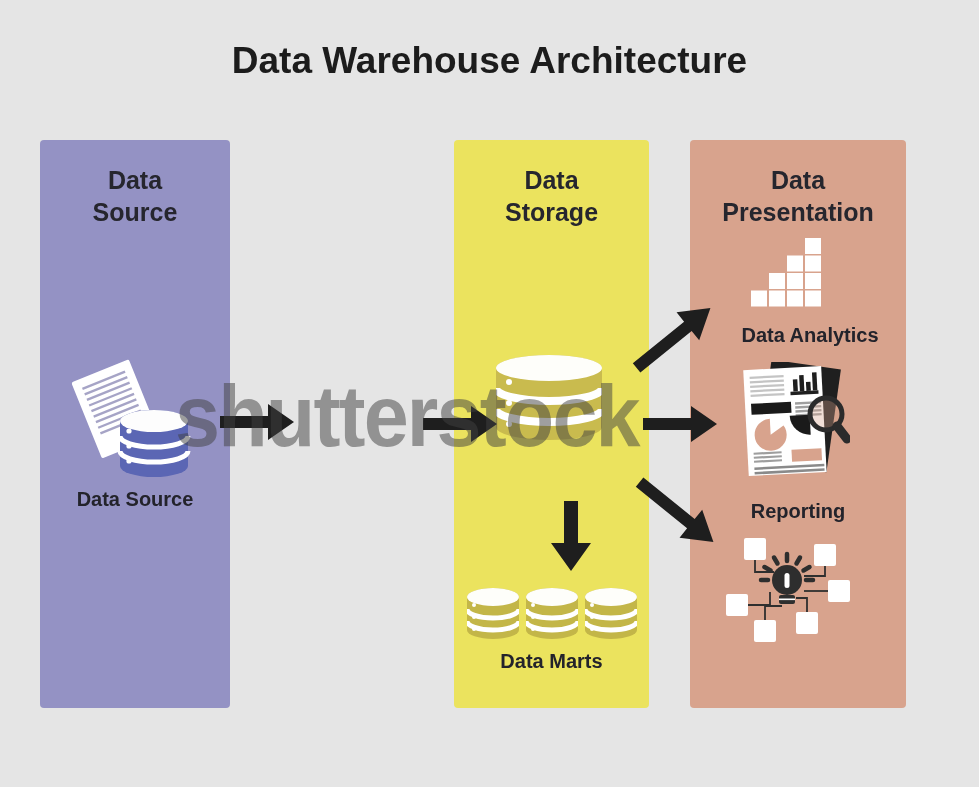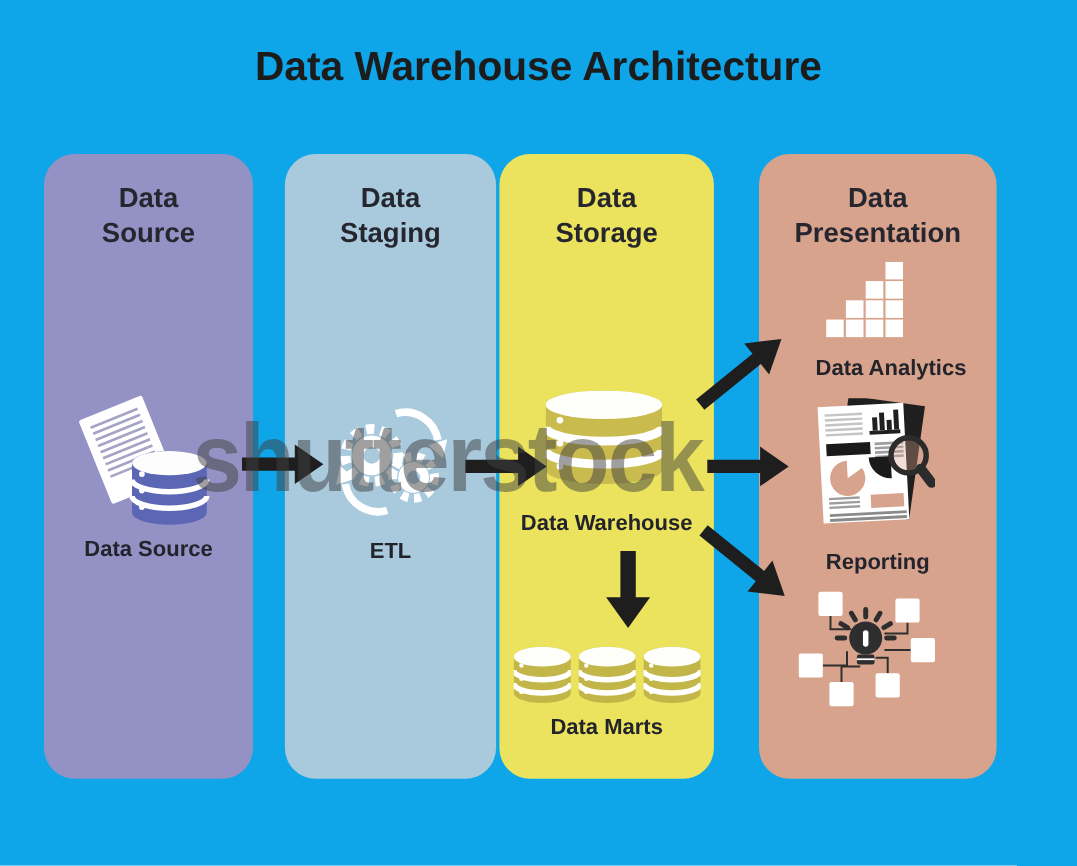--- a/index.html
+++ b/index.html
@@ -1,24 +1,24 @@
 <!DOCTYPE html>
 <html><head>
 <meta charset="utf-8">
 <style>
   html,body{margin:0;padding:0;background:#fff;}
   .stage{
-    position:relative;width:979px;height:787px;background:#0ea5e9;overflow:hidden;
+    position:relative;width:979px;height:787px;background:#e5e5e5;overflow:hidden;
     font-family:"Liberation Sans","DejaVu Sans",sans-serif;
   }
   .title{
     position:absolute;top:40px;left:0;width:100%;text-align:center;
     font-size:37px;font-weight:600;color:#1c1c1c;
   }
-  .col{position:absolute;top:140px;height:568px;border-radius:28px;}
+  .col{position:absolute;top:140px;height:568px;border-radius:4px;}
   .col-source{left:40px;width:190px;background:#9492c4;}
   .col-staging{left:259px;width:192px;background:#a9c9dd;}
   .col-storage{left:454px;width:195px;background:#ebe35e;}
   .col-presentation{left:690px;width:216px;background:#d8a38d;}
   .col-header{
     position:absolute;top:24px;left:0;right:0;text-align:center;
     font-size:25px;font-weight:600;line-height:1.28;color:#26262e;
     word-spacing:9999px; 
   }
   .item-label{
@@ -68,60 +68,36 @@
           <circle cx="9" cy="36" r="2.6" fill="#ffffff"></circle>
           <circle cx="9" cy="51" r="2.6" fill="#ffffff"></circle>
           <ellipse cx="34" cy="11" rx="34" ry="11" fill="#fdfdfd"></ellipse>
         </g>
       </svg>
     </div>
 
     <div class="item-label" style="top:348px;">Data Source</div>
   </div>
 
-  <div class="col col-staging">
-    <div class="col-header">Data Staging</div>
-
-    <div class="icon-box" style="left:39px;top:218px;width:115px;height:118px;">
-      <svg width="115" height="118" viewBox="0 0 115 118">
-
-        <path d="M 62 18 A 30 30 0 0 1 100 42" stroke="#ffffff" stroke-width="7" fill="none"></path>
-        <polygon points="0,-9 15,0 0,9" fill="#ffffff" transform="translate(100,44) rotate(72)"></polygon>
-        <path d="M 54 106 A 30 30 0 0 1 16 82" stroke="#ffffff" stroke-width="7" fill="none"></path>
-        <polygon points="0,-9 15,0 0,9" fill="#ffffff" transform="translate(16,80) rotate(252)"></polygon>
-
-        <circle cx="40" cy="56" r="24" fill="none" stroke="#ffffff" stroke-width="9" stroke-dasharray="7.5 5.9"></circle>
-        <circle cx="40" cy="56" r="18" fill="#ffffff"></circle>
-        <circle cx="40" cy="56" r="7.5" fill="#a9c9dd"></circle>
-
-        <circle cx="78" cy="76" r="19" fill="none" stroke="#ffffff" stroke-width="8" stroke-dasharray="6.3 5.2"></circle>
-        <circle cx="78" cy="76" r="14" fill="#ffffff"></circle>
-        <circle cx="78" cy="76" r="6" fill="#a9c9dd"></circle>
-      </svg>
-    </div>
-
-    <div class="item-label" style="top:350px;">ETL</div>
-  </div>
 
   <div class="col col-storage">
     <div class="col-header">Data Storage</div>
 
     <div class="icon-box" style="left:42px;top:215px;width:106px;height:92px;">
       <svg width="106" height="92" viewBox="0 0 106 92">
         <path d="M0 13 V72 a53 13 0 0 0 106 0 V13 a53 13 0 0 0 -106 0 Z" fill="#c9bb4e"></path>
         <path d="M0 33 a53 13 0 0 0 106 0" stroke="#ffffff" stroke-width="8" fill="none"></path>
         <path d="M0 54 a53 13 0 0 0 106 0" stroke="#ffffff" stroke-width="8" fill="none"></path>
         <circle cx="13" cy="27" r="3" fill="#ffffff"></circle>
         <circle cx="13" cy="48" r="3" fill="#ffffff"></circle>
         <circle cx="13" cy="69" r="3" fill="#ffffff"></circle>
         <ellipse cx="53" cy="13" rx="53" ry="13" fill="#fefefa"></ellipse>
       </svg>
     </div>
 
-    <div class="item-label" style="top:325px;">Data Warehouse</div>
 
     <div class="marts-row">
       <svg width="52" height="56" viewBox="0 0 52 56">
         <path d="M0 9 V42 a26 9 0 0 0 52 0 V9 a26 9 0 0 0 -52 0 Z" fill="#c3b648"></path>
         <path d="M0 21 a26 9 0 0 0 52 0" stroke="#ffffff" stroke-width="5" fill="none"></path>
         <path d="M0 33 a26 9 0 0 0 52 0" stroke="#ffffff" stroke-width="5" fill="none"></path>
         <circle cx="7" cy="17" r="2" fill="#ffffff"></circle>
           <circle cx="7" cy="29" r="2" fill="#ffffff"></circle>
           <circle cx="7" cy="41" r="2" fill="#ffffff"></circle>
         <ellipse cx="26" cy="9" rx="26" ry="9" fill="#fefefa"></ellipse>

